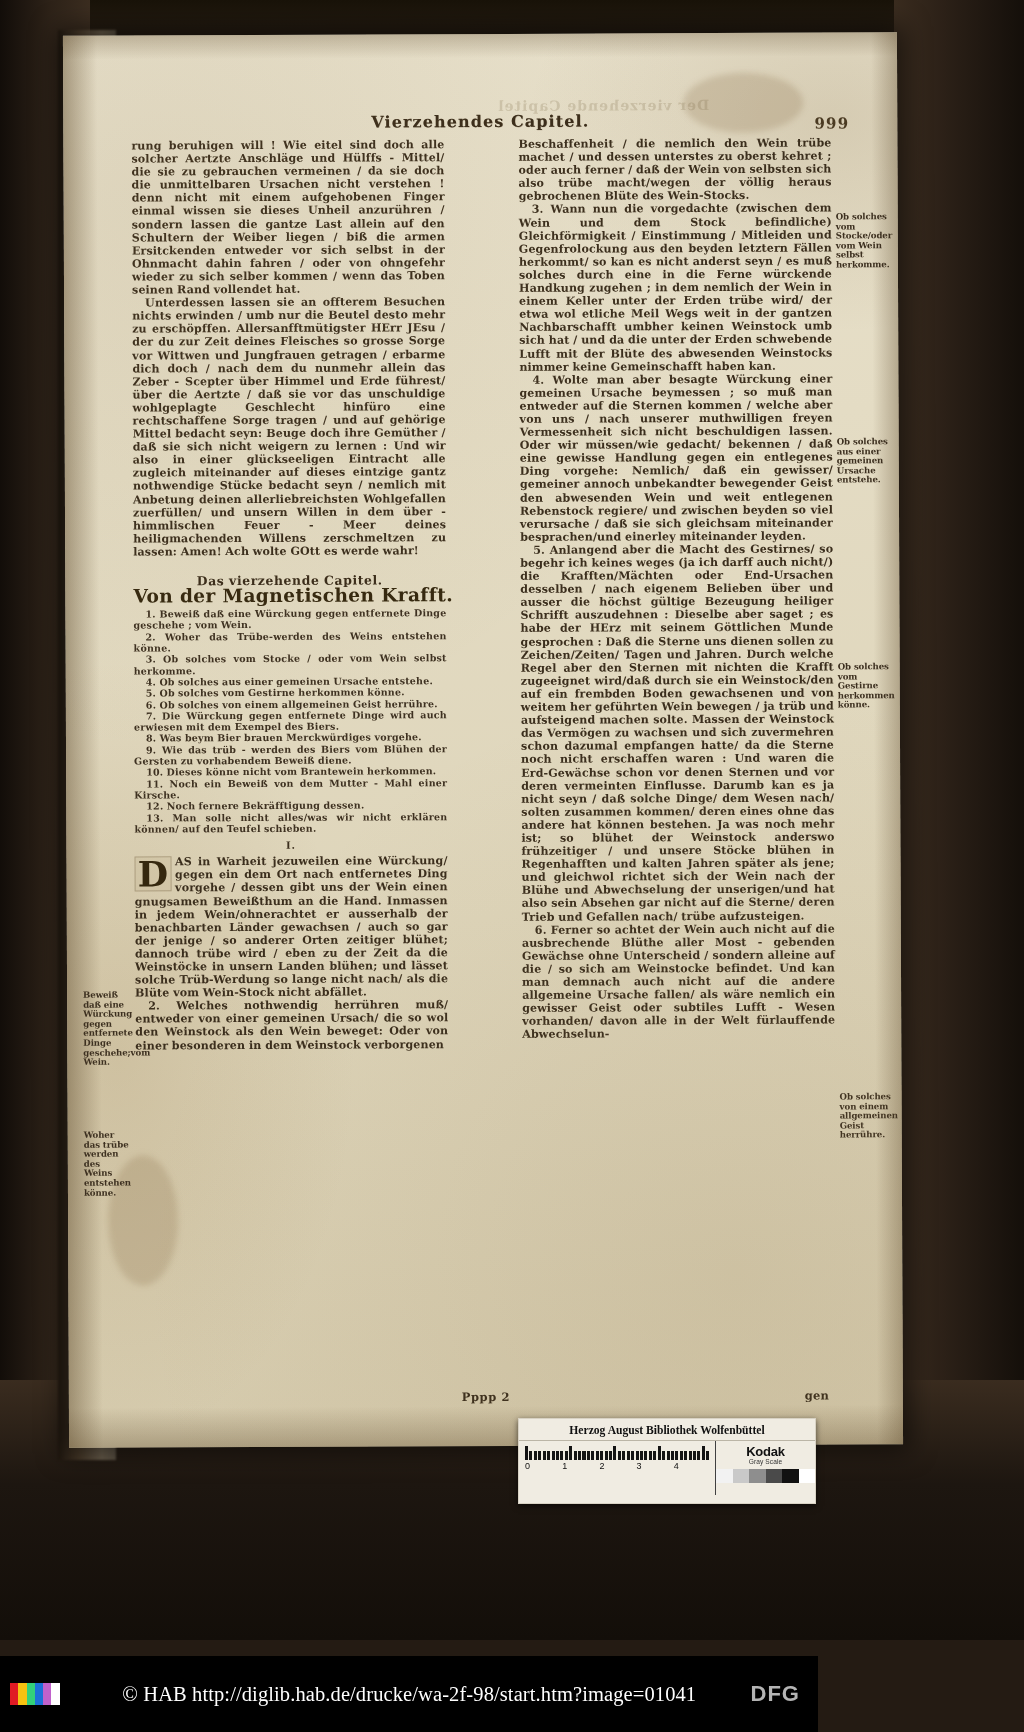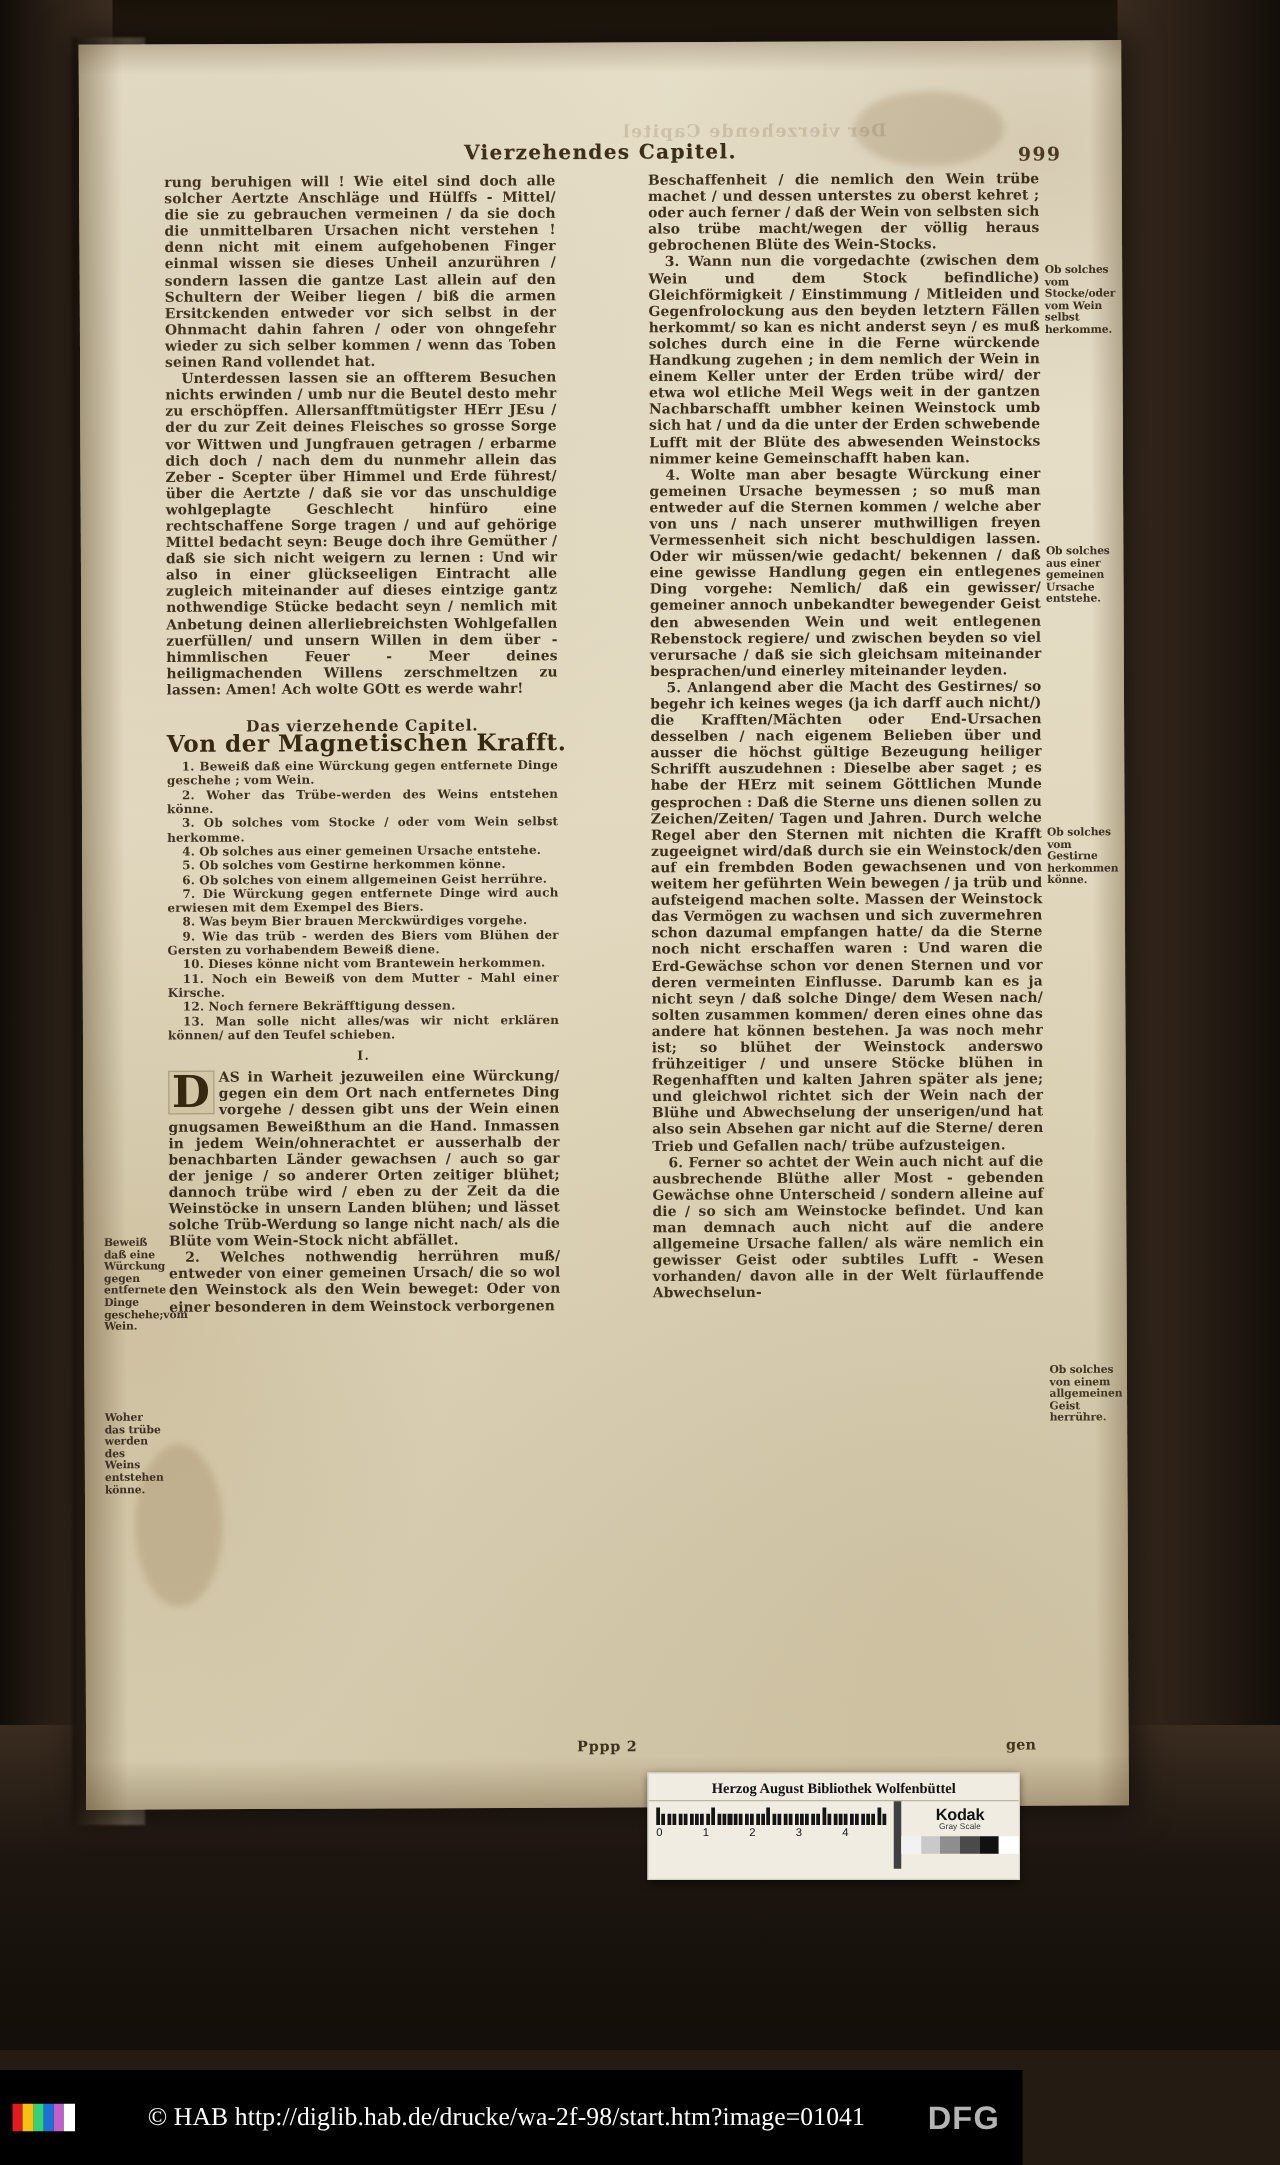--- a/index.html
+++ b/index.html
@@ -188,21 +188,21 @@
   .cal-title {
     text-align: center;
     font-family: "Liberation Serif", serif;
     font-size: 11.6px; font-weight: 700; color: #111;
     padding: 5px 0 3px 0;
     border-bottom: 1px solid #bbb5a6;
   }
   .cal-body { display: flex; height: 54px; }
   .cal-left { width: 196px; padding: 4px 4px 0 6px; }
   .cal-right {
-    width: 100px; border-left: 6px solid #404040;
+    width: 100px; border-left: 1px solid #404040;
     text-align: center; padding-top: 3px;
   }
   .kodak {
     font-family: "Liberation Sans", sans-serif;
     font-size: 13px; font-weight: 700; color: #111; letter-spacing: -.2px;
   }
   .kodak-sub {
     font-family: "Liberation Sans", sans-serif;
     font-size: 6.6px; color: #333; letter-spacing: .1px; margin-top: -1px;
   }
@@ -233,21 +233,21 @@
   .footer-text {
     flex: 1 1 auto; text-align: center;
     color: #ffffff;
     font-family: "Liberation Serif", serif;
     font-size: 20.5px; letter-spacing: .1px;
   }
   .dfg-logo {
     margin-right: 18px;
     color: #dcdcdc;
     font-family: "Liberation Sans", sans-serif;
-    font-weight: 700; font-size: 26px; letter-spacing: 1px;
+    font-weight: 700; font-size: 22px; letter-spacing: 1px;
     opacity: .82;
   }
   
   .fox {
     position: absolute; border-radius: 50%;
     background: rgba(120,92,48,.20); filter: blur(3px);
   }
 </style>
 </head>
 <body>

